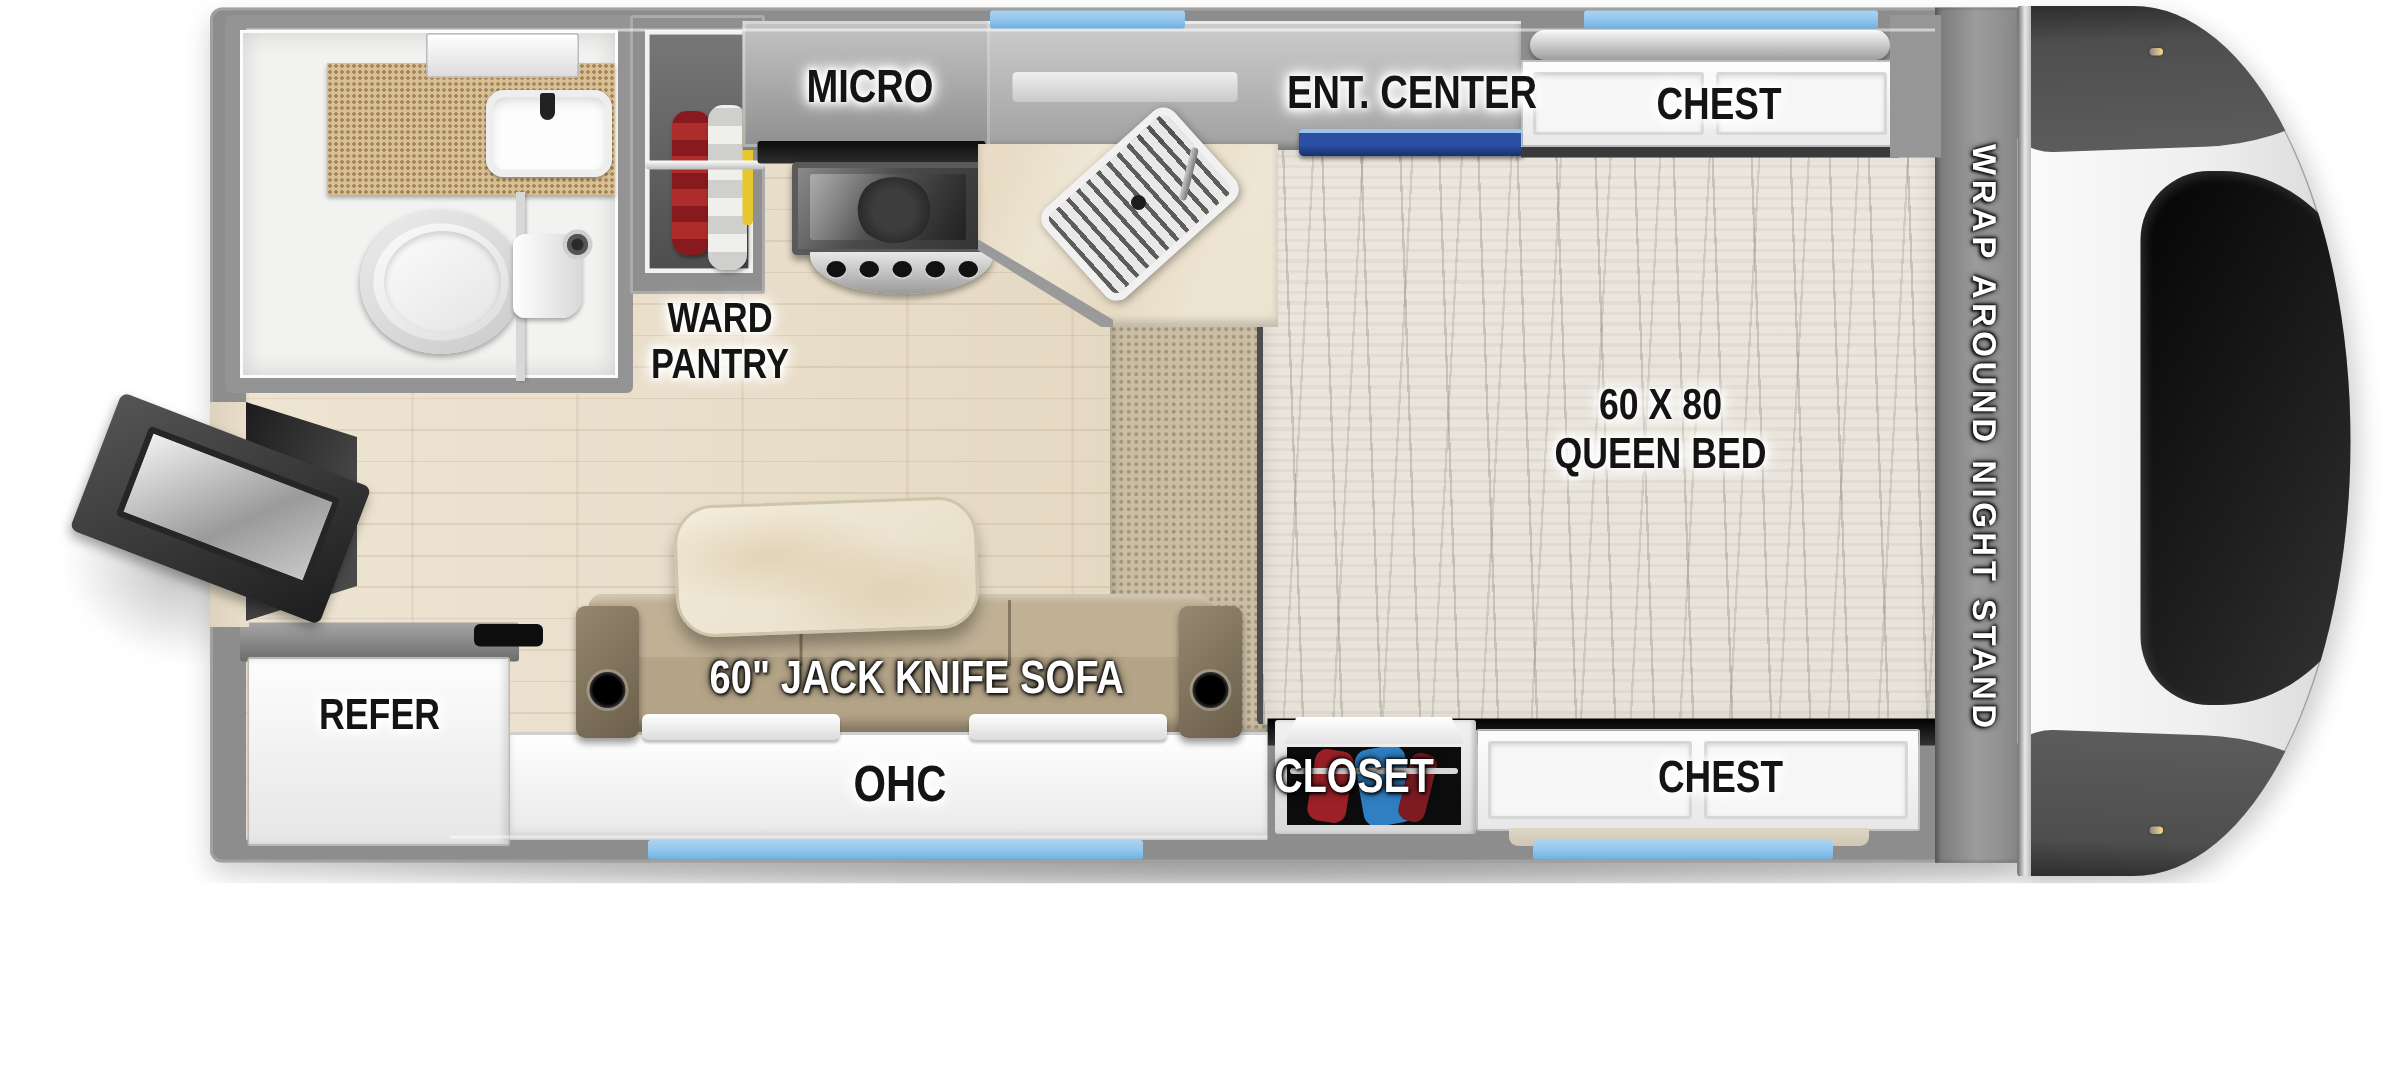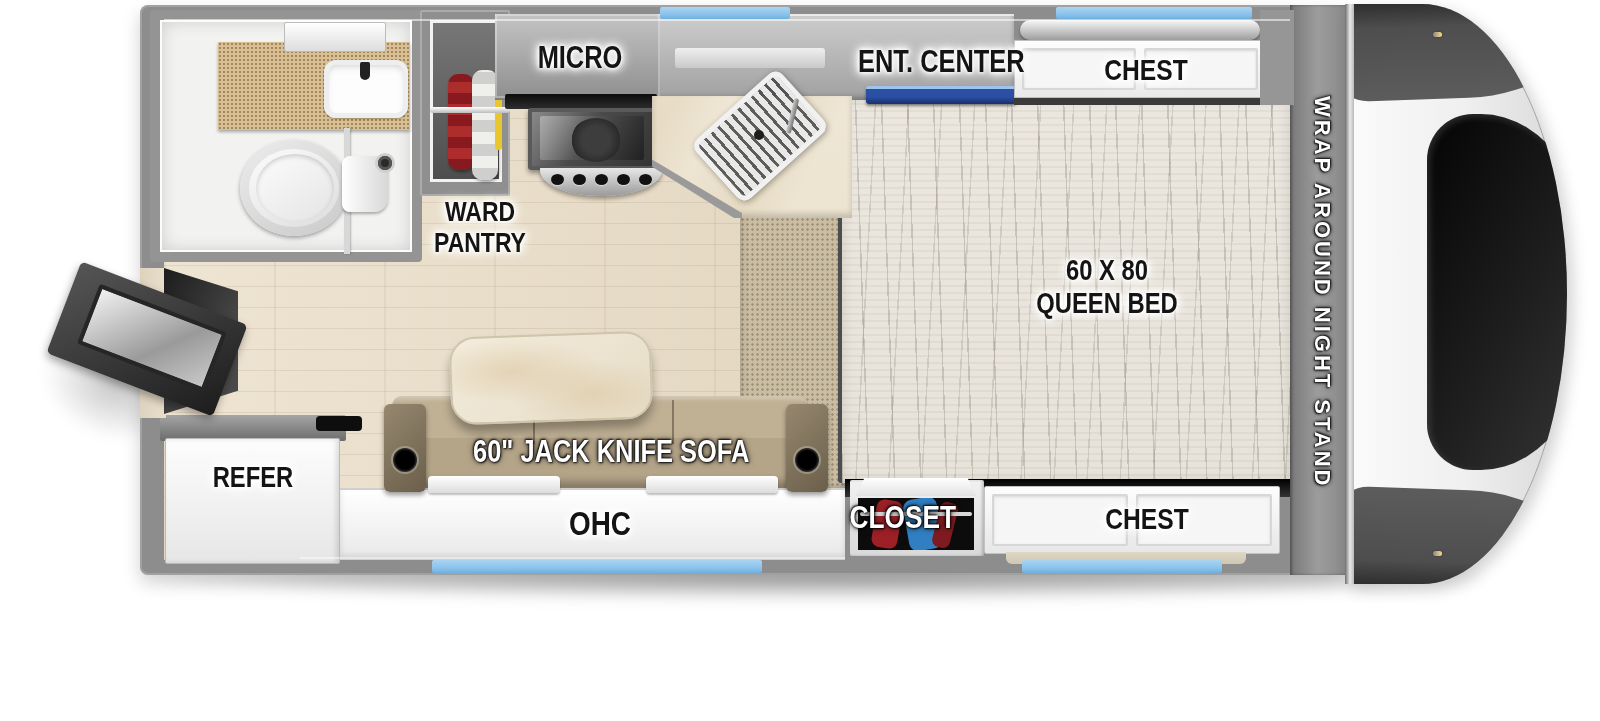--- a/index.html
+++ b/index.html
@@ -4,21 +4,21 @@
 <style>
   :root{
     --wall:#8d8d8d; --window-blue:#8cc3ec; --tv-blue:#2b4fa3;
     --floor-wood:#e9dfcc; --carpet:#c9bda4; --mattress:#e7e3da;
     --sofa-tan:#b4a488; --counter-cream:#ece3d0; --bath-counter:#d8c094;
     --clothes-red:#9c2026; --clothes-blue:#2f7fc2; --hanger-yellow:#e8c62e;
     --label-dark:#141414; --label-light:#ffffff;
   }
   *{box-sizing:border-box;margin:0;padding:0}
   html,body{background:#fff}
-  #canvas{position:relative;width:1600px;height:721px;background:#fff;overflow:hidden;
+  #canvas{position:relative;width:1600px;height:589px;background:#fff;overflow:hidden;
     font-family:"Liberation Sans",sans-serif;}
   .abs{position:absolute}
 
   
   .unit-shadow{left:170px;top:560px;width:1310px;height:40px;
     background:radial-gradient(ellipse at 50% 40%,rgba(0,0,0,.30),rgba(0,0,0,.12) 55%,transparent 75%);
     filter:blur(7px);}
   .door-shadow{left:40px;top:330px;width:150px;height:110px;transform:rotate(18deg);
     background:radial-gradient(ellipse,rgba(0,0,0,.22),transparent 70%);filter:blur(6px);}
 

